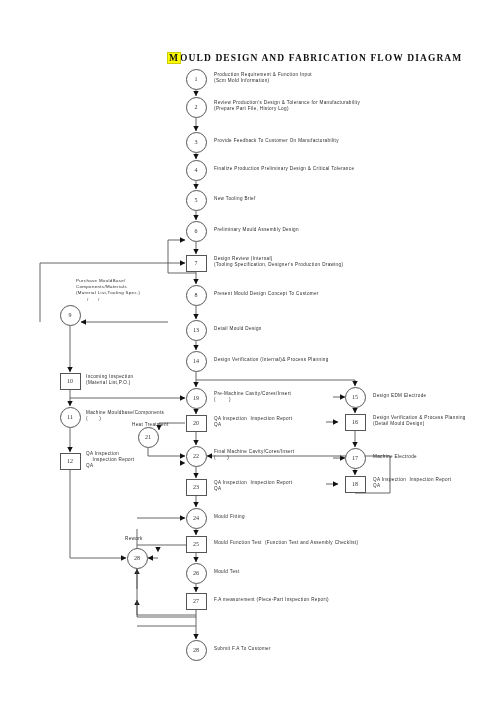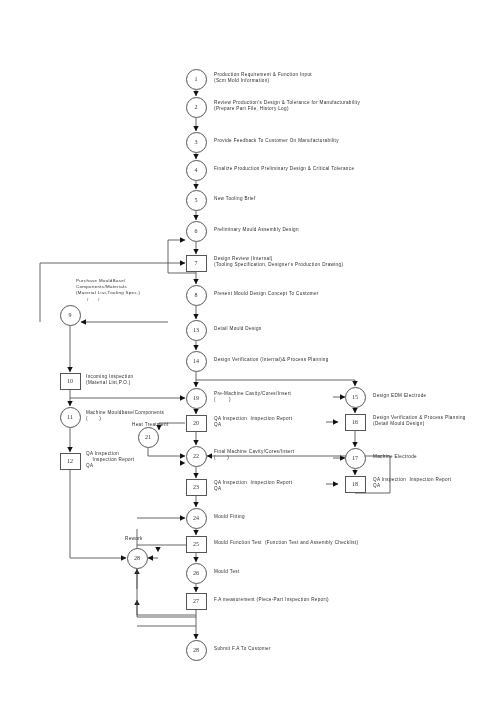--- a/index.html
+++ b/index.html
@@ -20,20 +20,23 @@
 
   .lbl{position:absolute;font-size:4.6px;line-height:6.2px;color:#2b2b2b;
        white-space:pre;font-family:"Liberation Sans", sans-serif;letter-spacing:.35px;}
   .lbl.small{font-size:4.4px;}
 </style>
 </head>
 <body>
 
 <div id="canvas">
 
+  <div class="title">
+    <span class="hl">M</span><span>OULD DESIGN AND FABRICATION FLOW DIAGRAM</span>
+  </div>
 
   <svg class="lines" viewBox="0 0 504 713">
     <defs>
       <marker id="ah" markerWidth="7" markerHeight="7" refX="5.6" refY="3" orient="auto">
         <path d="M0,0 L6,3 L0,6 z" fill="#111"></path>
       </marker>
     </defs>
     <g stroke="#555" stroke-width="0.9" fill="none" marker-end="url(#ah)">
 
       <path d="M196,90 L196,96"></path>

